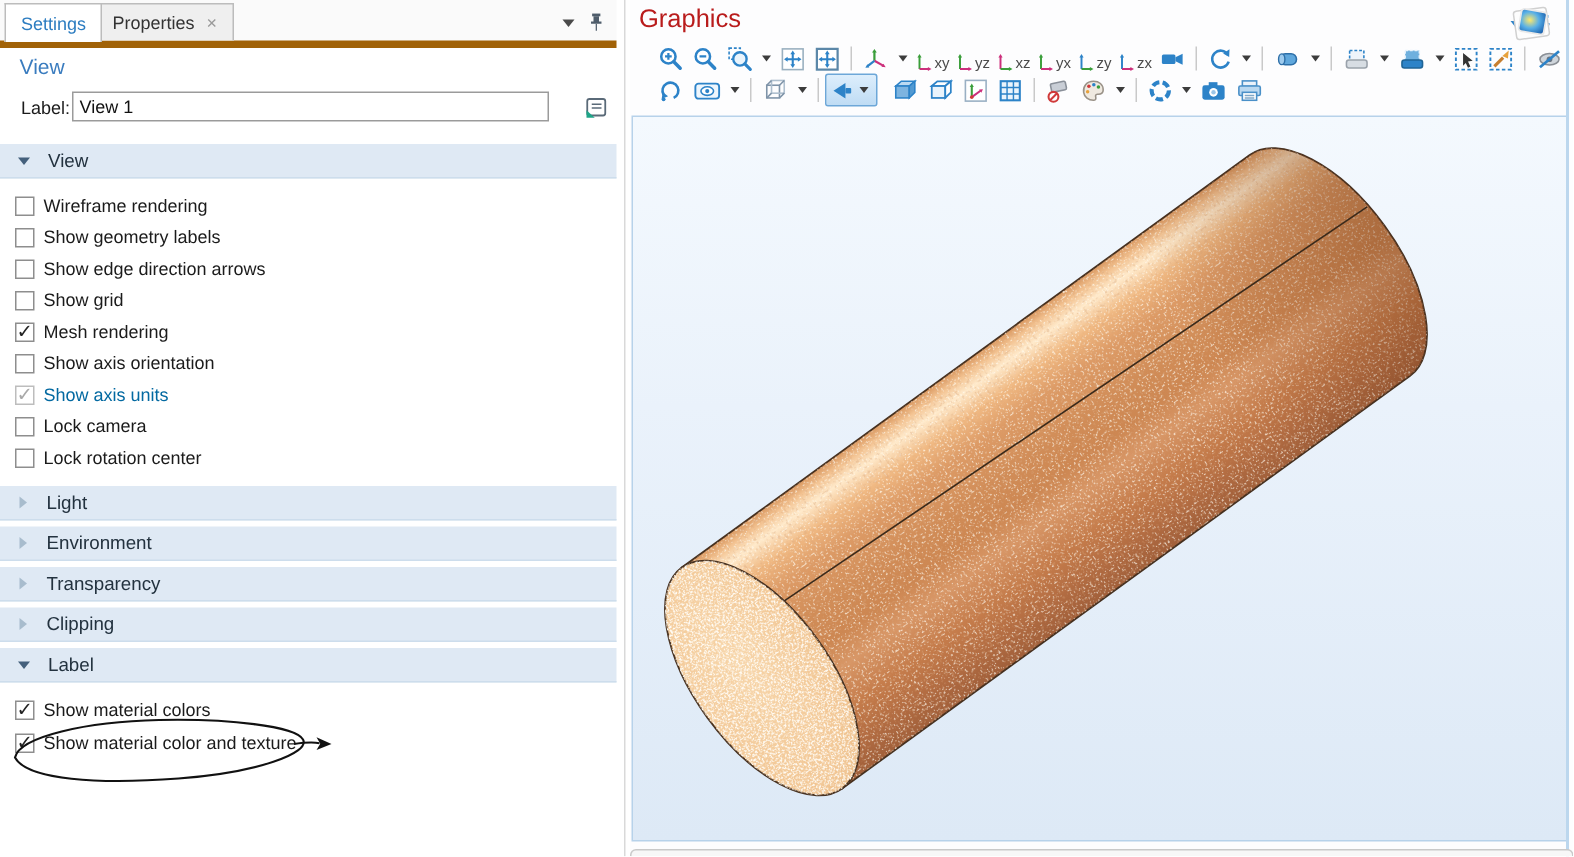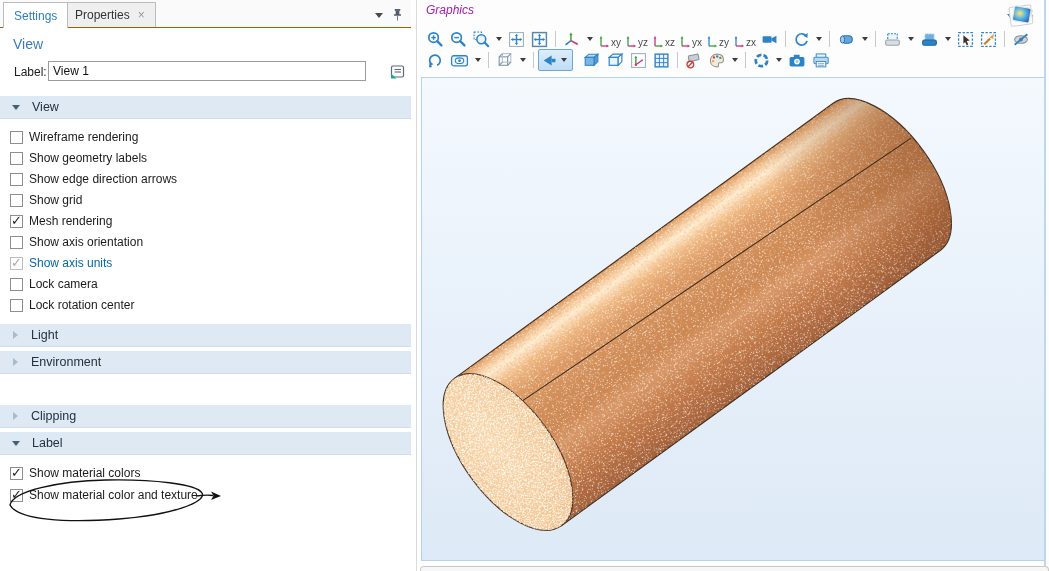--- a/index.html
+++ b/index.html
@@ -1,21 +1,21 @@
 <!DOCTYPE html>
 <html><head>
 <meta charset="utf-8">
 <style>
   html,body{margin:0;padding:0;background:#fff;}
   .app{position:relative;width:1049px;height:571px;overflow:hidden;
        font-family:"Liberation Sans","DejaVu Sans",sans-serif;font-size:12px;color:#1b1b1b;background:#fff;}
   
   .settings{position:absolute;left:0;top:0;width:411px;height:571px;background:#fff;}
   .vsep{position:absolute;left:416px;top:0;width:1px;height:571px;background:#d9d9d9;}
-  .tabbar{position:absolute;left:0;top:0;width:411px;height:27px;border-bottom:1px solid #a16207;background:#fafafa;text-decoration:underline;}
+  .tabbar{position:absolute;left:0;top:0;width:411px;height:27px;border-bottom:5px solid #a16207;background:#fafafa;text-decoration:underline;}
   .tab{position:absolute;top:2px;height:25px;display:flex;align-items:center;padding:0 10px;border:1px solid #bcbcbc;border-bottom:none;box-sizing:border-box;}
   .tab.active{left:3px;background:#fff;color:#2d7dc1;height:26px;z-index:2;}
   .tab.inactive{left:64px;background:#efefef;color:#333;}
   .tab .close{margin-left:8px;color:#9a9a9a;font-size:12px;line-height:1;}
   .panel-icons{position:absolute;right:8px;top:8px;display:flex;gap:9px;align-items:center;}
   .ddt{width:0;height:0;border-left:4px solid transparent;border-right:4px solid transparent;border-top:5px solid #4a4a4a;}
   .node-title{position:absolute;left:13px;top:36px;font-size:14px;color:#3a7cbf;}
   .label-row{position:absolute;left:0;top:61px;width:411px;height:22px;}
   .label-row .lbl{position:absolute;left:14px;top:4px;}
   .label-row input{position:absolute;left:48px;top:0;width:318px;height:20px;border:1px solid #9b9b9b;box-sizing:border-box;
@@ -27,24 +27,24 @@
   .sect .stitle{color:#23323f;font-size:12.5px;}
   .cbrow{position:absolute;left:0;width:411px;height:20px;display:flex;align-items:center;}
   .cb{width:13px;height:13px;border:1px solid #8e8e8e;background:#fff;margin-left:10px;box-sizing:border-box;position:relative;flex:0 0 13px;}
   .cb.checked::after{content:"\2713";position:absolute;left:0px;top:-3px;font-size:13px;font-weight:bold;color:#222;}
   .cb.disabled{border-color:#bdbdbd;}
   .cb.disabled::after{color:#a9a9a9;}
   .cbrow .cblabel{margin-left:6px;text-align:center;}
   .cbrow.disabled .cblabel{color:#0369a1;}
   
   .graphics{position:absolute;left:420px;top:0;width:629px;height:571px;background:#fdfdfe;}
-  .gtitle{position:absolute;left:6px;top:3px;font-size:12px;color:#a21caf;font-style:italic;}
+  .gtitle{position:absolute;left:6px;top:3px;font-size:17px;color:#b91c1c;}
   .g-icons{position:absolute;right:14px;top:9px;display:flex;gap:9px;align-items:center;}
   .ddt.blue{border-top-color:#2d83c8;}
-  .tb{position:absolute;left:4px;display:flex;align-items:center;height:20px;}
+  .tb{position:absolute;left:16px;display:flex;align-items:center;height:20px;}
   .tb1{top:29px;} .tb2{top:50px;}
   .btn{height:20px;display:flex;align-items:center;justify-content:center;padding:0 2px;border:1px solid transparent;border-radius:2px;}
   .btn.pressed{background:linear-gradient(#ddeefc,#bfdcf4);border:1px solid #6da7d8;}
   .dd{width:0;height:0;border-left:3.5px solid transparent;border-right:3.5px solid transparent;border-top:4px solid #3c3c3c;margin:0 3px;}
   .sep{width:1px;height:16px;background:#c9c9c9;margin:0 4px;}
   .viewbtn{display:flex;align-items:flex-end;padding:0 2px;height:20px;}
   .viewbtn .vl{font-size:10px;color:#4a4a4a;margin-left:1px;line-height:12px;}
   
   .canvas{position:absolute;left:1px;top:77px;width:622px;height:482px;border:1px solid #b7d2ea;box-sizing:content-box;
           background:linear-gradient(#f4f9fe 0%,#eaf2fb 40%,#dde9f6 100%);}
@@ -136,20 +136,24 @@
         <span class="cblabel">Lock rotation center</span>
       </div>
 
     <div class="sect" style="top:324px">
       <span class="tri-closed"></span>
       <span class="stitle">Light</span>
     </div>
     <div class="sect" style="top:351px">
       <span class="tri-closed"></span>
       <span class="stitle">Environment</span>
+    </div>
+    <div class="sect" style="top:378px">
+      <span class="tri-closed"></span>
+      <span class="stitle">Transparency</span>
     </div>
     <div class="sect" style="top:405px">
       <span class="tri-closed"></span>
       <span class="stitle">Clipping</span>
     </div>
     <div class="sect" style="top:432px">
       <span class="tri-open"></span>
       <span class="stitle">Label</span>
     </div>
 

